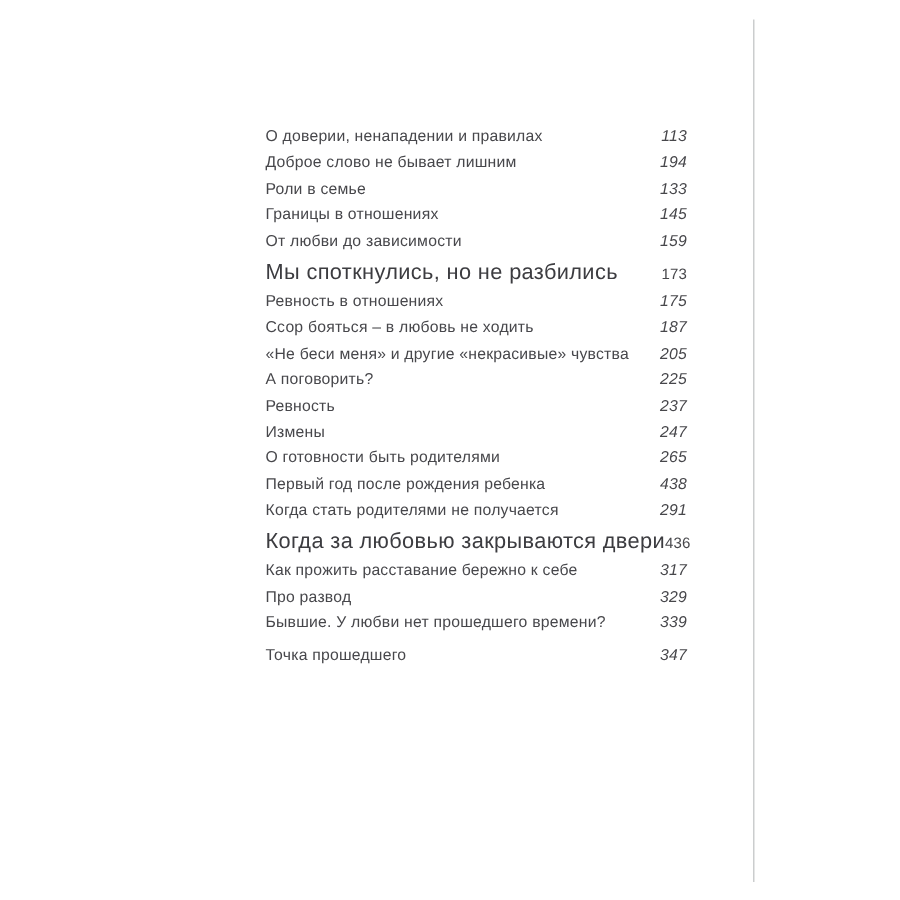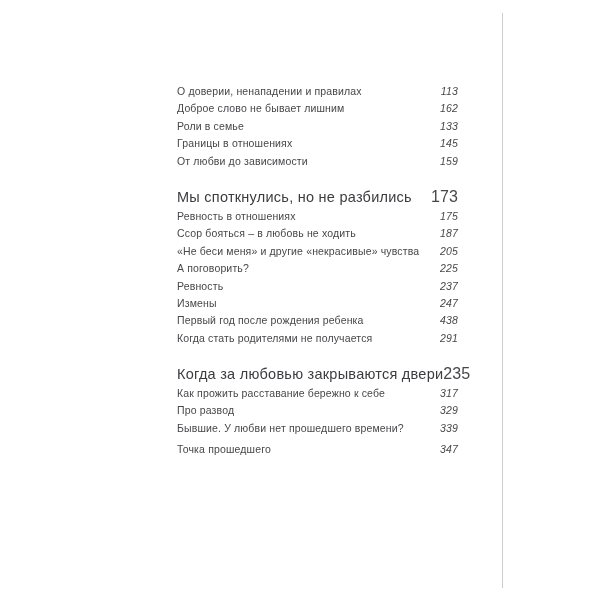--- a/index.html
+++ b/index.html
@@ -29,30 +29,30 @@
   .toc {
     position: absolute;
     left: 177px;
     top: 83px;
     width: 281px;
   }
   .toc-heading {
     display: flex;
     justify-content: space-between;
     align-items: baseline;
-    margin-top: 16px;
+    margin-top: 1px;
     height: 22px;
     line-height: 22px;
     font-size: 14.5px;
     letter-spacing: 0.25px;
     color: #3c3c40;
     white-space: nowrap;
   }
   .toc-heading .num {
-    font-size: 16px;
+    font-size: 10px;
     letter-spacing: 0.1px;
     color: #47474b;
   }
   .toc-row {
     display: flex;
     justify-content: space-between;
     align-items: baseline;
     height: 17.4px;
     line-height: 17.4px;
     font-size: 10.5px;
@@ -74,21 +74,21 @@
 
 <div class="book-page">
   <div class="toc" id="toc">
       <div class="toc-section">
         <div class="toc-row">
           <span>О доверии, ненападении и правилах</span>
           <span class="num">113</span>
         </div>
         <div class="toc-row">
           <span>Доброе слово не бывает лишним</span>
-          <span class="num">162</span>
+          <span class="num">194</span>
         </div>
         <div class="toc-row">
           <span>Роли в семье</span>
           <span class="num">133</span>
         </div>
         <div class="toc-row">
           <span>Границы в отношениях</span>
           <span class="num">145</span>
         </div>
         <div class="toc-row">
@@ -119,32 +119,36 @@
         </div>
         <div class="toc-row">
           <span>Ревность</span>
           <span class="num">237</span>
         </div>
         <div class="toc-row">
           <span>Измены</span>
           <span class="num">247</span>
         </div>
         <div class="toc-row">
+          <span>О готовности быть родителями</span>
+          <span class="num">265</span>
+        </div>
+        <div class="toc-row">
           <span>Первый год после рождения ребенка</span>
           <span class="num">438</span>
         </div>
         <div class="toc-row">
           <span>Когда стать родителями не получается</span>
           <span class="num">291</span>
         </div>
       </div>
       <div class="toc-section">
         <div class="toc-heading">
           <span>Когда за любовью закрываются двери</span>
-          <span class="num">235</span>
+          <span class="num">436</span>
         </div>
         <div class="toc-row">
           <span>Как прожить расставание бережно к себе</span>
           <span class="num">317</span>
         </div>
         <div class="toc-row">
           <span>Про развод</span>
           <span class="num">329</span>
         </div>
         <div class="toc-row">

